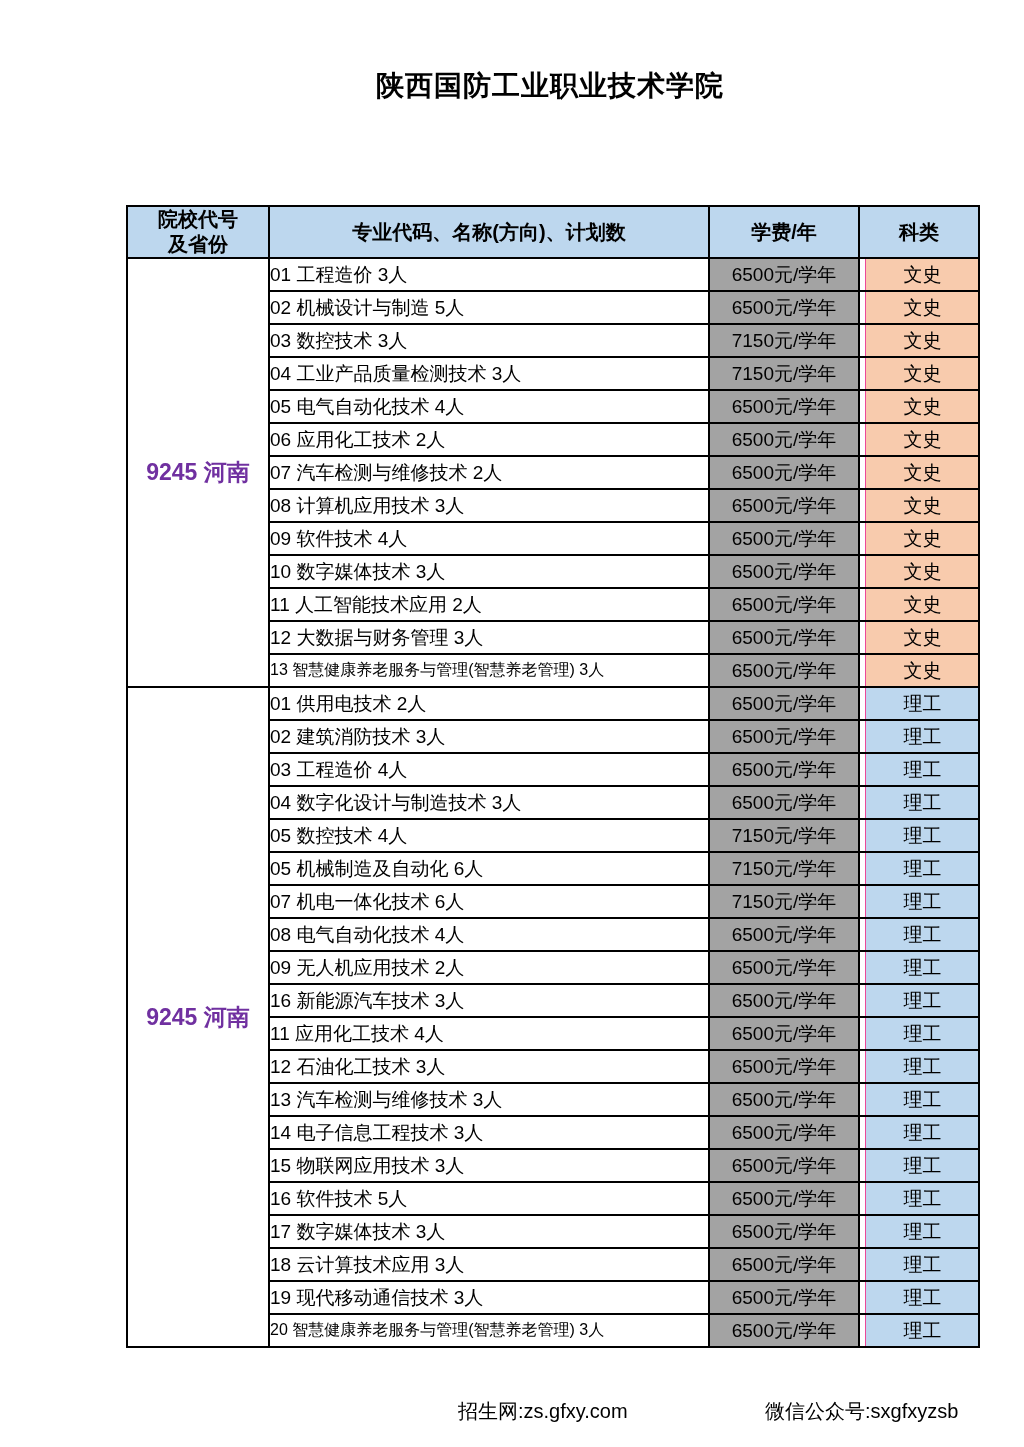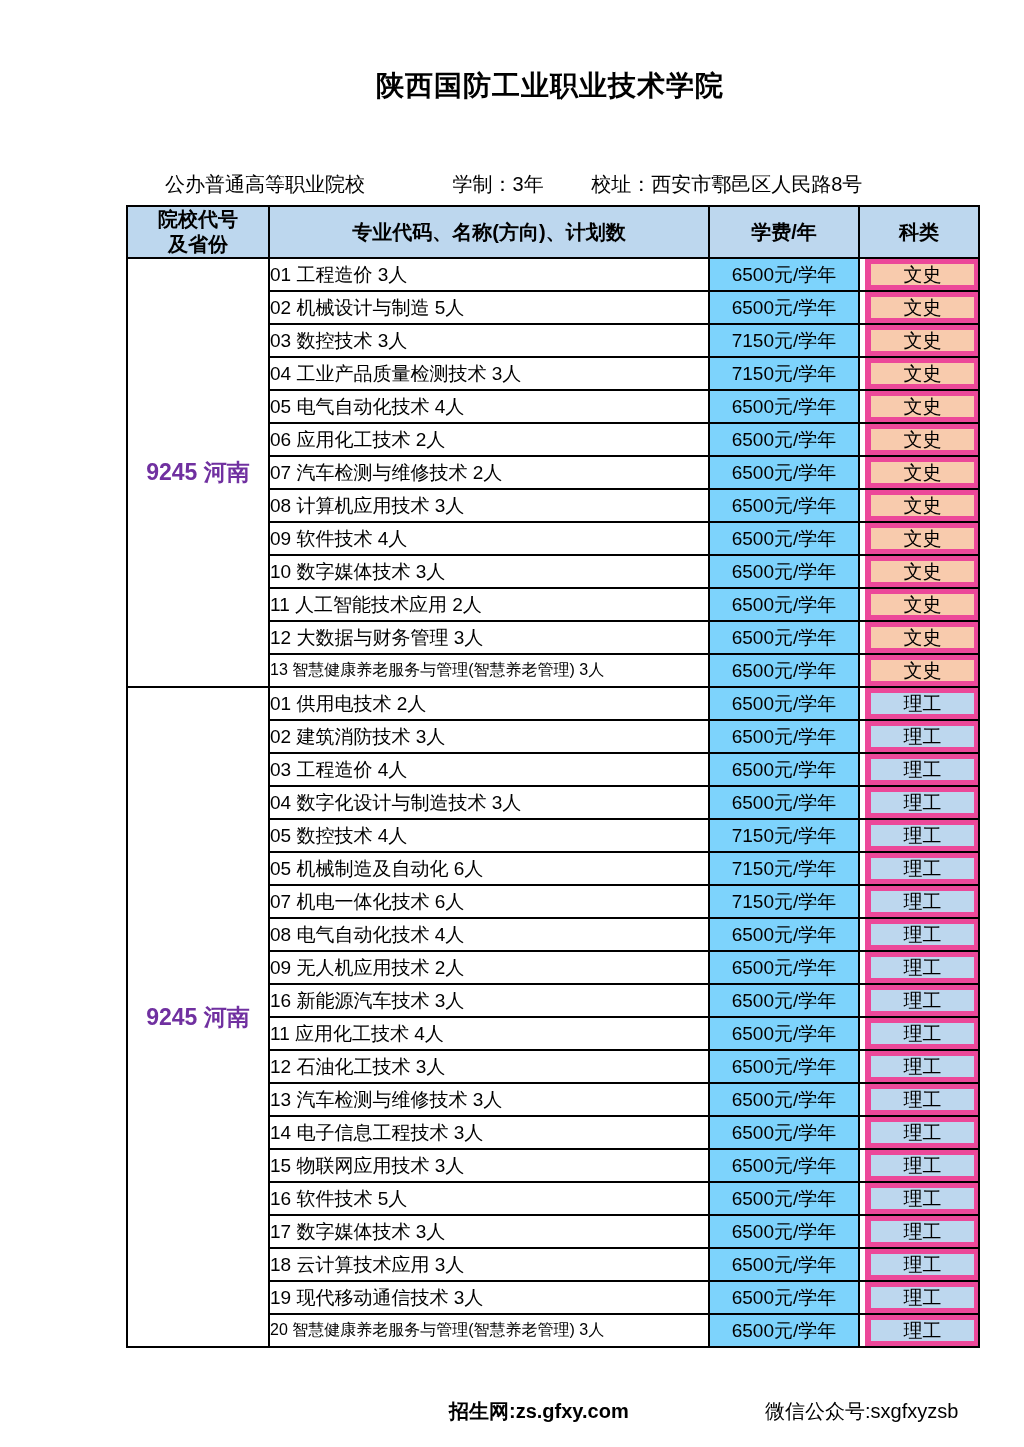--- a/index.html
+++ b/index.html
@@ -66,35 +66,35 @@
   td.program-cell {
     text-align: left;
     font-size: 19px;
     background: #fff;
     white-space: nowrap;
   }
   td.program-cell.small { font-size: 16px; }
   td.fee-cell {
     text-align: center;
     font-size: 19px;
-    background: #7dd3fc;
+    background: #a3a3a3;
     white-space: nowrap;
   }
   td.category-cell {
     position: relative;
     background: #fff;
     padding: 0;
   }
   .cat-box {
     position: absolute;
     top: -1px;
     bottom: -1px;
     left: 5px;
     right: -2px;
-    border: 6px solid #ec4899;
+    border: 1px solid #ec4899;
     display: flex;
     align-items: center;
     justify-content: center;
     font-size: 19px;
   }
   td.code-cell {
     text-align: center;
     vertical-align: middle;
     background: #fff;
   }
@@ -107,37 +107,32 @@
     position: absolute;
     top: 1398px;
     left: 0;
     width: 1024px;
     height: 30px;
     font-size: 20px;
     white-space: nowrap;
   }
   .footer-line .f-item { position: absolute; top: 0; }
   .f-phone   { left: 94px; }
-  .f-website { left: 411px; font-weight: bold; }
+  .f-website { left: 420px; }
   .f-wechat  { left: 727px; }
 </style>
 </head>
 <body>
 
 <div class="page">
 
   <div class="title-block">
     <div class="title-line">陕西国防工业职业技术学院</div>
   </div>
 
-  <div class="info-line">
-    <span class="seg">公办普通高等职业院校</span>
-    <span class="seg seg-duration">学制：3年</span>
-    <span class="seg seg-address">校址：西安市鄠邑区人民路8号</span>
-  </div>
 
   <table class="plan">
     <colgroup>
       <col style="width:142px">
       <col style="width:440px">
       <col style="width:150px">
       <col style="width:120px">
     </colgroup>
     <thead>
       <tr>

